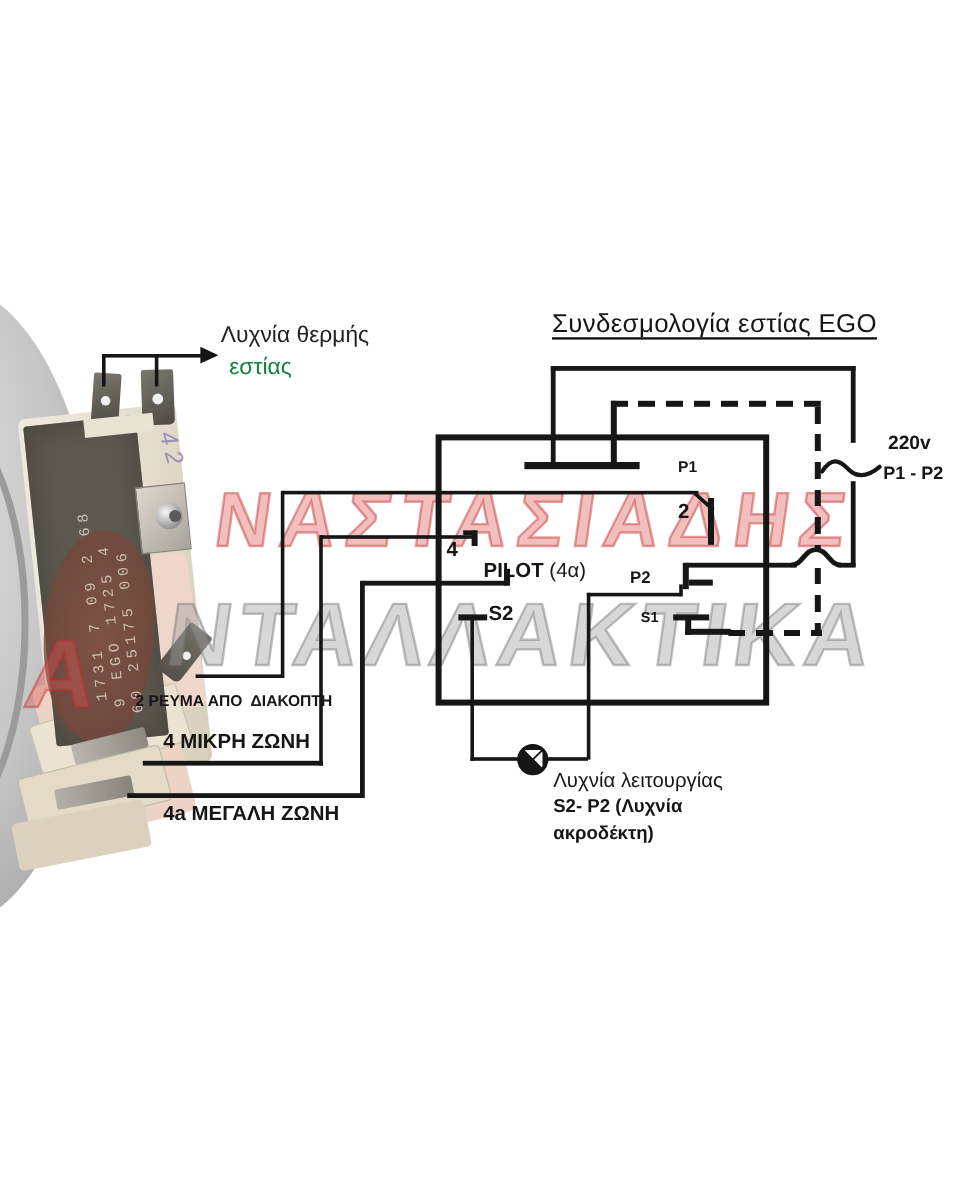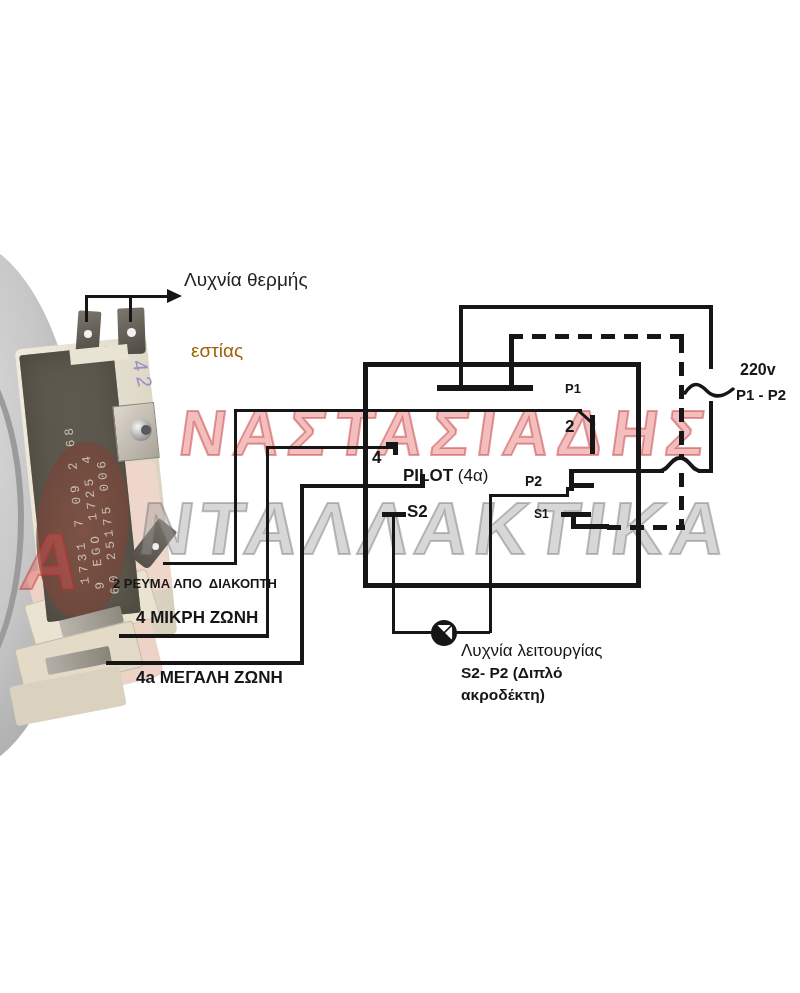--- a/index.html
+++ b/index.html
@@ -78,27 +78,28 @@
   <div class="ph" style="left:152px;top:543px;width:7px;height:7px;border-radius:50%;background:#f0f0f0;"></div>
   <div class="ph" style="left:60px;top:613px;width:63px;height:17px;border-radius:2px;transform:rotate(-14deg);
               background:linear-gradient(90deg,#bab6ae,#8e8a80);"></div>
   <div class="ph" style="left:46px;top:652px;width:65px;height:17px;border-radius:2px;transform:rotate(-11deg);
               background:linear-gradient(90deg,#b4b0a8,#88847a);"></div>
 
   <div class="wm" style="left:180px;top:396px;font-size:64px;">ΝΑΣΤΑΣΙΑΔΗΣ</div>
   <div class="wm" style="left:22px;top:516px;font-size:80px;letter-spacing:0;">Α</div>
   <div class="wm wmg" style="left:140px;top:486px;font-size:74px;letter-spacing:6px;">ΝΤΑΛΛΑΚΤΙΚΑ</div>
 
+  <div class="lbl" style="left:460px;top:259px;font-size:21.5px;text-decoration:underline;text-underline-offset:4px;letter-spacing:.3px;">Συνδεσμολογία εστίας EGO</div>
 
   <div class="w" style="left:85px;top:297px;width:3px;height:25px;"></div>
   <div class="w" style="left:129px;top:297px;width:3px;height:25px;"></div>
   <div class="w" style="left:85px;top:295px;width:84px;height:3px;"></div>
   <div class="abs" style="left:167px;top:289px;width:0;height:0;border-left:15px solid #161616;border-top:7px solid transparent;border-bottom:7px solid transparent;"></div>
   <div class="lbl" style="left:184px;top:270px;font-size:19px;color:#222;">Λυχνία θερμής</div>
-  <div class="lbl" style="left:191px;top:297px;font-size:19px;color:#a16207;margin-top:44px;">εστίας</div>
+  <div class="lbl" style="left:191px;top:297px;font-size:19px;color:#15803d;">εστίας</div>
 
   <div class="abs" style="left:363px;top:362px;width:268px;height:216px;border:5px solid #161616;"></div>
 
   <div class="w" style="left:459px;top:305px;width:4px;height:85px;"></div>
   <div class="w" style="left:459px;top:305px;width:254px;height:4px;"></div>
   <div class="w" style="left:709px;top:305px;width:4px;height:64px;"></div>
   <div class="w" style="left:709px;top:401px;width:4px;height:71px;"></div>
   <div class="abs" style="left:683px;top:377px;width:52px;height:28px;">
     <svg width="52" height="28" viewBox="0 0 52 28">
       <path d="M2,16 C10,4 16,6 24,14 C30,20 38,22 50,12" fill="none" stroke="#161616" stroke-width="3.5" stroke-linecap="round"></path>
@@ -167,20 +168,20 @@
     <svg width="30" height="30" viewBox="0 0 30 30">
       <circle cx="15" cy="15" r="11.5" fill="#161616"></circle>
       <polygon points="15,15 6.9,6.9 23.1,6.9" fill="#ffffff"></polygon>
       <polygon points="15,15 23.1,6.9 23.1,23.1" fill="#ffffff"></polygon>
       <circle cx="15" cy="15" r="11.5" fill="none" stroke="#161616" stroke-width="3"></circle>
       <line x1="6.9" y1="6.9" x2="23.1" y2="23.1" stroke="#161616" stroke-width="1.5"></line>
       <line x1="23.1" y1="6.9" x2="6.9" y2="23.1" stroke="#161616" stroke-width="1.5"></line>
     </svg>
   </div>
   <div class="lbl" style="left:461px;top:642px;font-size:17px;">Λυχνία λειτουργίας</div>
-  <div class="lbl b" style="left:461px;top:665px;font-size:15.5px;">S2- P2 (Διπλό</div>
+  <div class="lbl b" style="left:461px;top:665px;font-size:15.5px;">S2- P2 (Λυχνία</div>
   <div class="lbl b" style="left:461px;top:687px;font-size:15.5px;">ακροδέκτη)</div>
 
   <div class="lbl" style="left:113px;top:577px;font-size:13px;font-weight:600;white-space:pre;">2 ΡΕΥΜΑ ΑΠΟ  ΔΙΑΚΟΠΤΗ</div>
   <div class="lbl" style="left:136px;top:609px;font-size:17px;font-weight:600;">4 ΜΙΚΡΗ ΖΩΝΗ</div>
   <div class="lbl" style="left:136px;top:669px;font-size:17px;font-weight:600;">4a ΜΕΓΑΛΗ ΖΩΝΗ</div>
 
 </div>
 
 </body></html>

